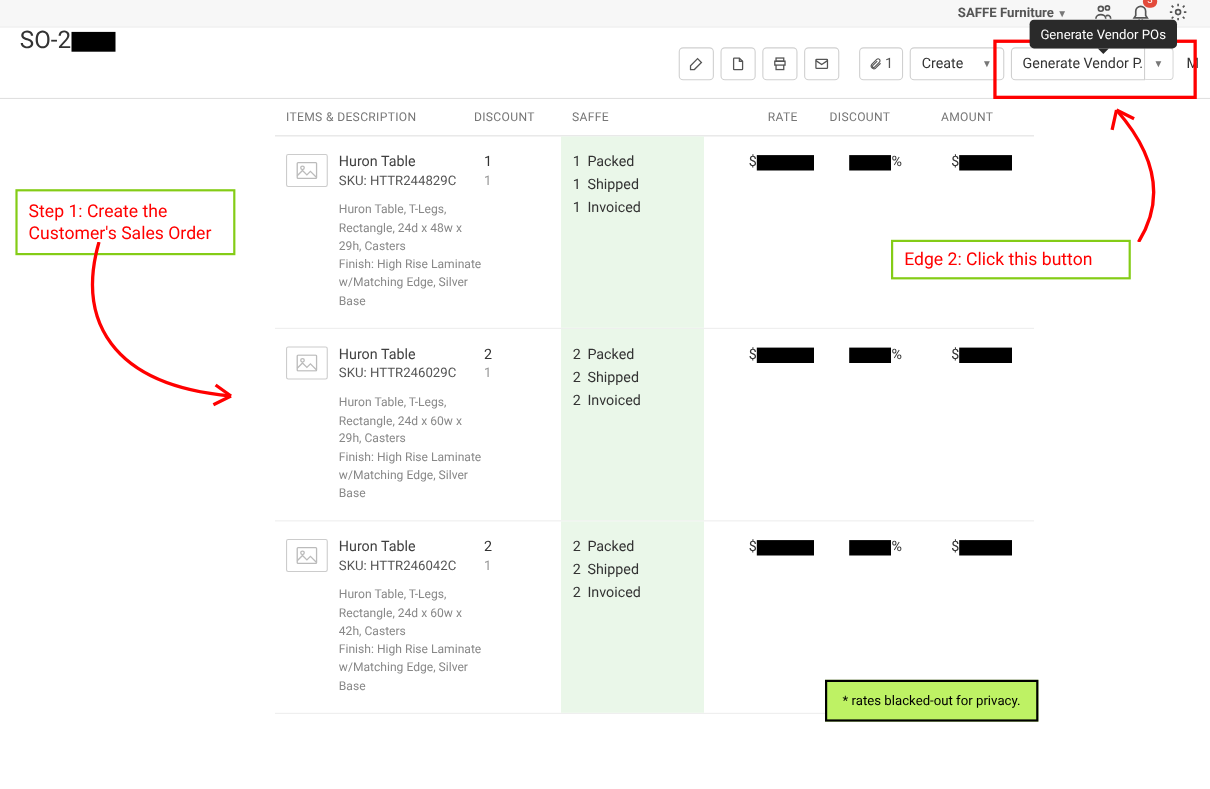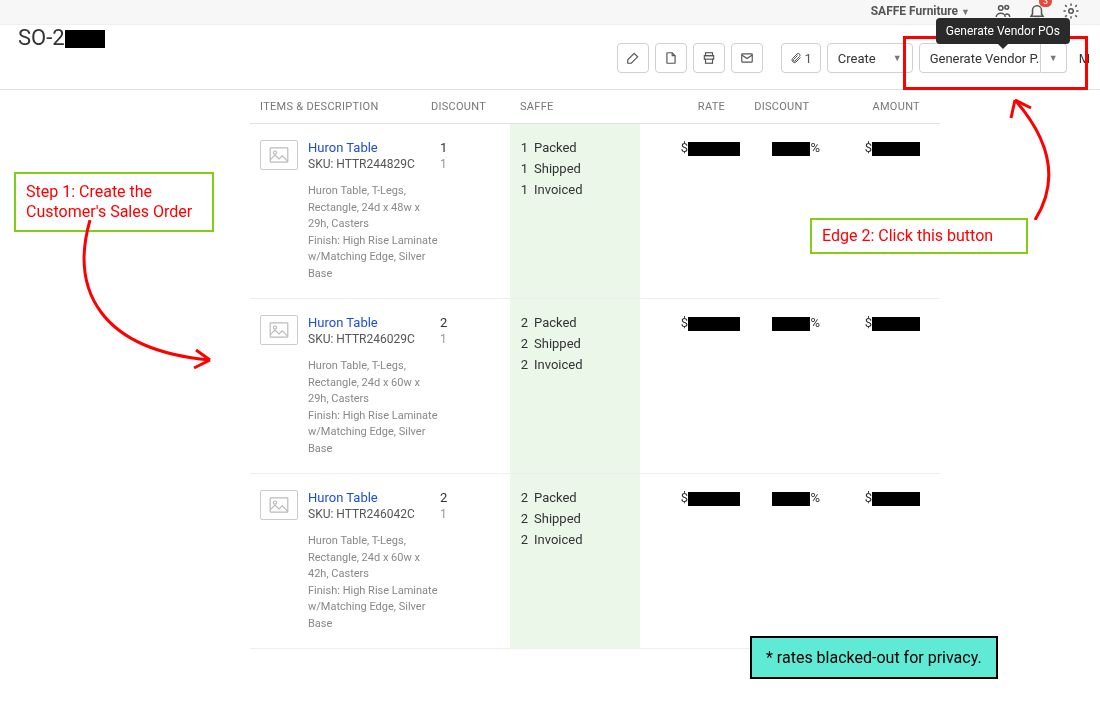--- a/index.html
+++ b/index.html
@@ -177,21 +177,21 @@
   letter-spacing: 0.3px;
   padding: 10px 0;
   border-bottom: 1px solid #e0e0e0;
   gap: 24px;
 }
 .col-item { width: 190px; padding-left: 10px; }
 .col-ord  { width: 70px; }
 .col-stat { width: 130px; padding-left: 8px; }
 .col-rate { width: 100px; text-align: right; }
 .col-disc { width: 80px; text-align: center; }
-.col-amt  { width: 120px; text-align: right; padding-right: 20px; }
+.col-amt  { width: 120px; text-align: center; padding-right: 20px; }
 
 .row {
   display: flex;
   padding: 16px 0;
   border-bottom: 1px solid #eee;
   font-size: 13px;
 }
 .row .img-ph {
   width: 38px;
   height: 30px;
@@ -201,21 +201,21 @@
   align-items: center;
   justify-content: center;
   color: #bbb;
   margin-left: 10px;
   margin-right: 10px;
   flex-shrink: 0;
 }
 .row .img-ph svg { width: 20px; height: 16px; }
 .item-text { width: 132px; }
 .item-name {
-  color: #1d4ed8;
+  color: #404040;
   font-size: 13px;
   margin-bottom: 2px;
 }
 .item-sku {
   font-size: 12px;
   color: #555;
   margin-bottom: 12px;
 }
 .item-desc {
   font-size: 11px;
@@ -265,24 +265,23 @@
   color: #ff0000;
   font-size: 16px;
   font-weight: normal;
   background: rgba(255,255,255,0.7);
   line-height: 1.25;
 }
 .privacy-box {
   position: absolute;
   border: 2px solid #000;
   padding: 10px 14px;
-  font-size: 16px;
+  font-size: 12px;
   color: #000;
-  background: #5eead4;
-  margin-top: 18px;
+  background: #bef264;
 }
 
 
 .arrow { position: absolute; pointer-events: none; }
 </style>
 </head>
 <body>
 
 <div class="top-bar">
   <span class="org">

